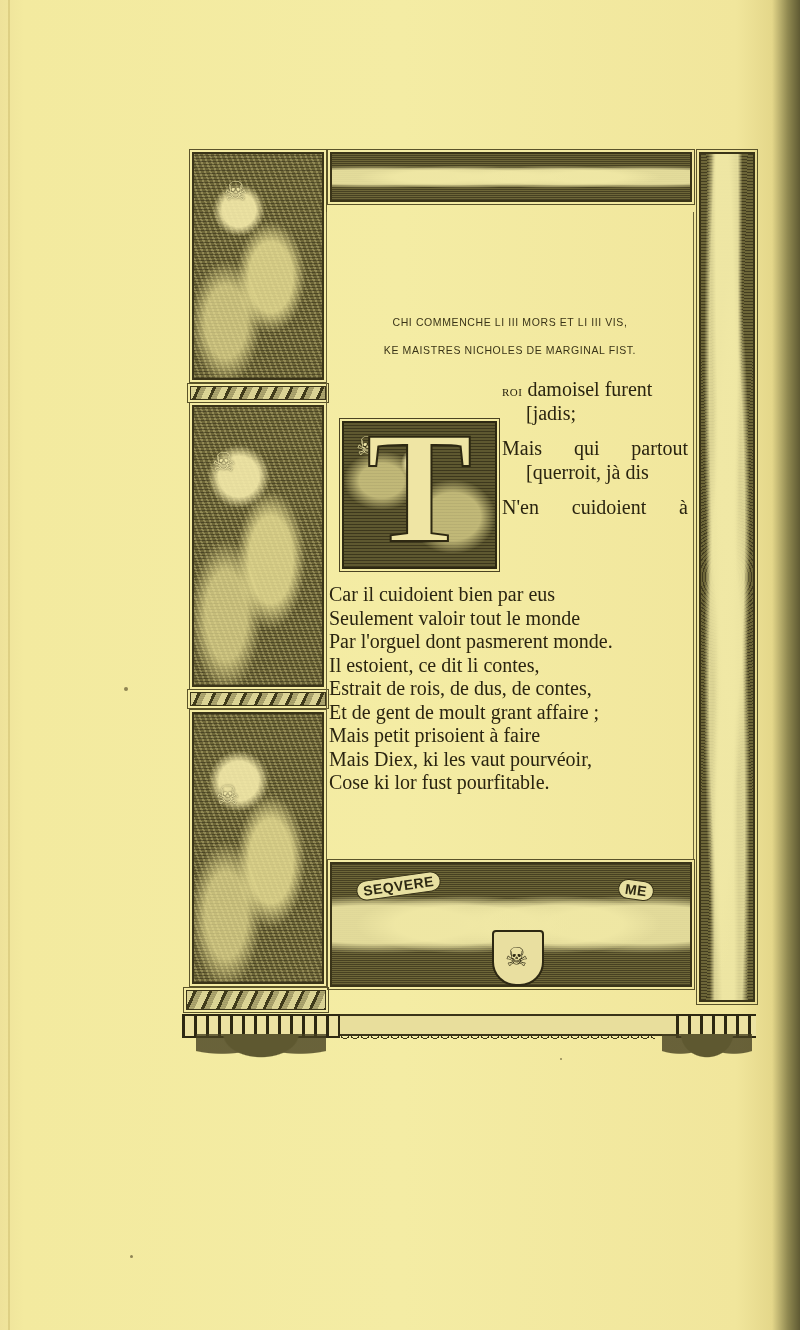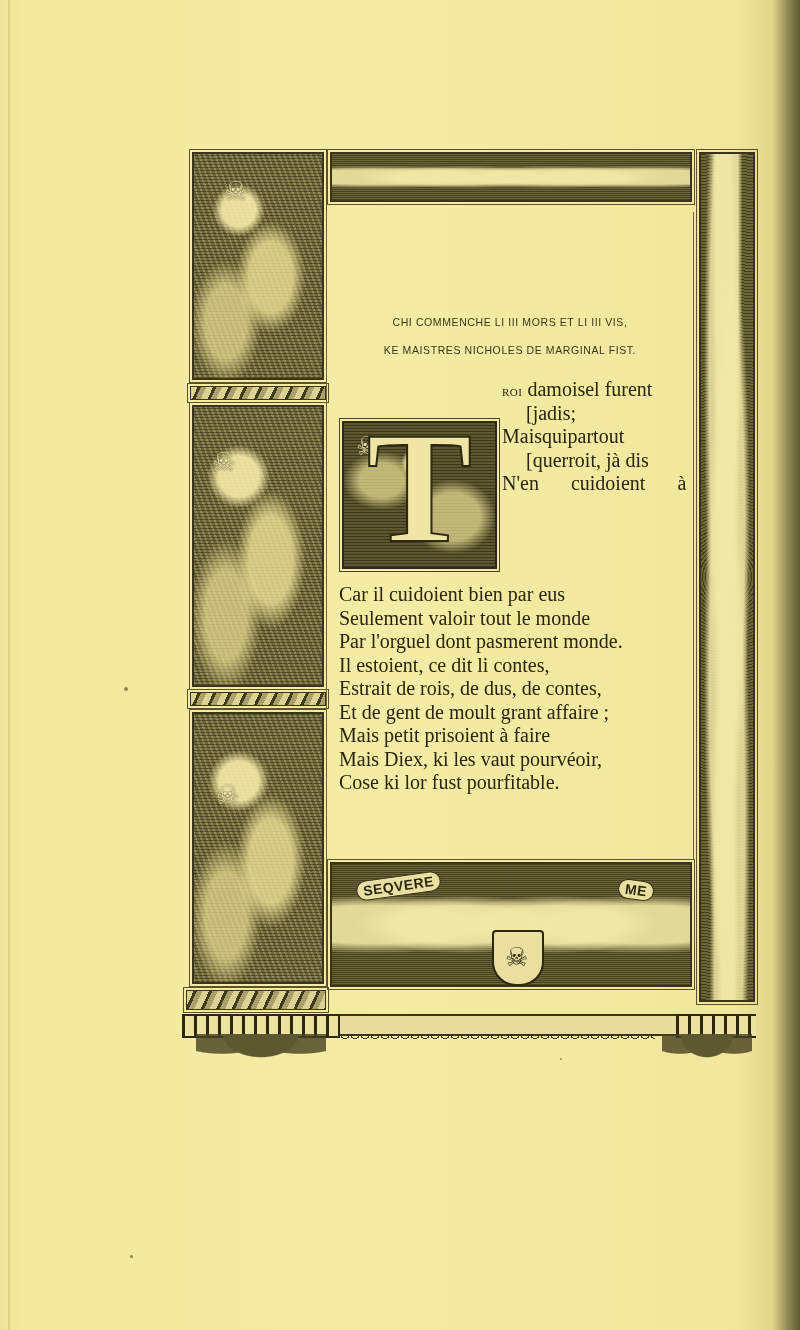--- a/index.html
+++ b/index.html
@@ -67,26 +67,26 @@
     position: absolute; left: 326px; top: 212px; width: 368px; height: 648px;
     border-left: 1px solid #6a6238; border-right: 1px solid #6a6238;
     box-sizing: border-box;
   }
   .heading {
     position: absolute; left: 326px; width: 368px; text-align: center;
     font-family: "Liberation Sans", "DejaVu Sans", sans-serif;
     font-size: 10.5px; letter-spacing: 0.6px; color: #3a3418;
   }
   .verse {
-    position: absolute; left: 339px; width: 350px;
+    position: absolute; left: 329px; width: 350px;
     font-size: 20px; line-height: 23.5px; color: #2a2410; white-space: nowrap;
   }
   .verse .line { display: block; height: 23.5px; }
   .verse .indent { padding-left: 24px; }
-  .verse .just { display: flex; justify-content: flex-start; width: 198px; }
+  .verse .just { display: flex; justify-content: space-between; width: 198px; margin-top: 12px; }
   .smallcaps { font-variant: small-caps; font-size: 16px; letter-spacing: 0.5px; }
 
   .initial {
     position: absolute; left: 342px; top: 421px; width: 155px; height: 148px;
     box-sizing: border-box; border: 2px solid #2d2812; outline: 1px solid #4a4322; outline-offset: 2px;
     background-color: #5e5830;
     background-image:
       radial-gradient(ellipse at 25% 40%, rgba(235,225,150,0.7) 0 14%, transparent 24%),
       radial-gradient(circle at 48% 28%, rgba(240,232,170,0.9) 0 8%, transparent 12%),
       radial-gradient(ellipse at 72% 65%, rgba(235,225,150,0.7) 0 18%, transparent 28%),

